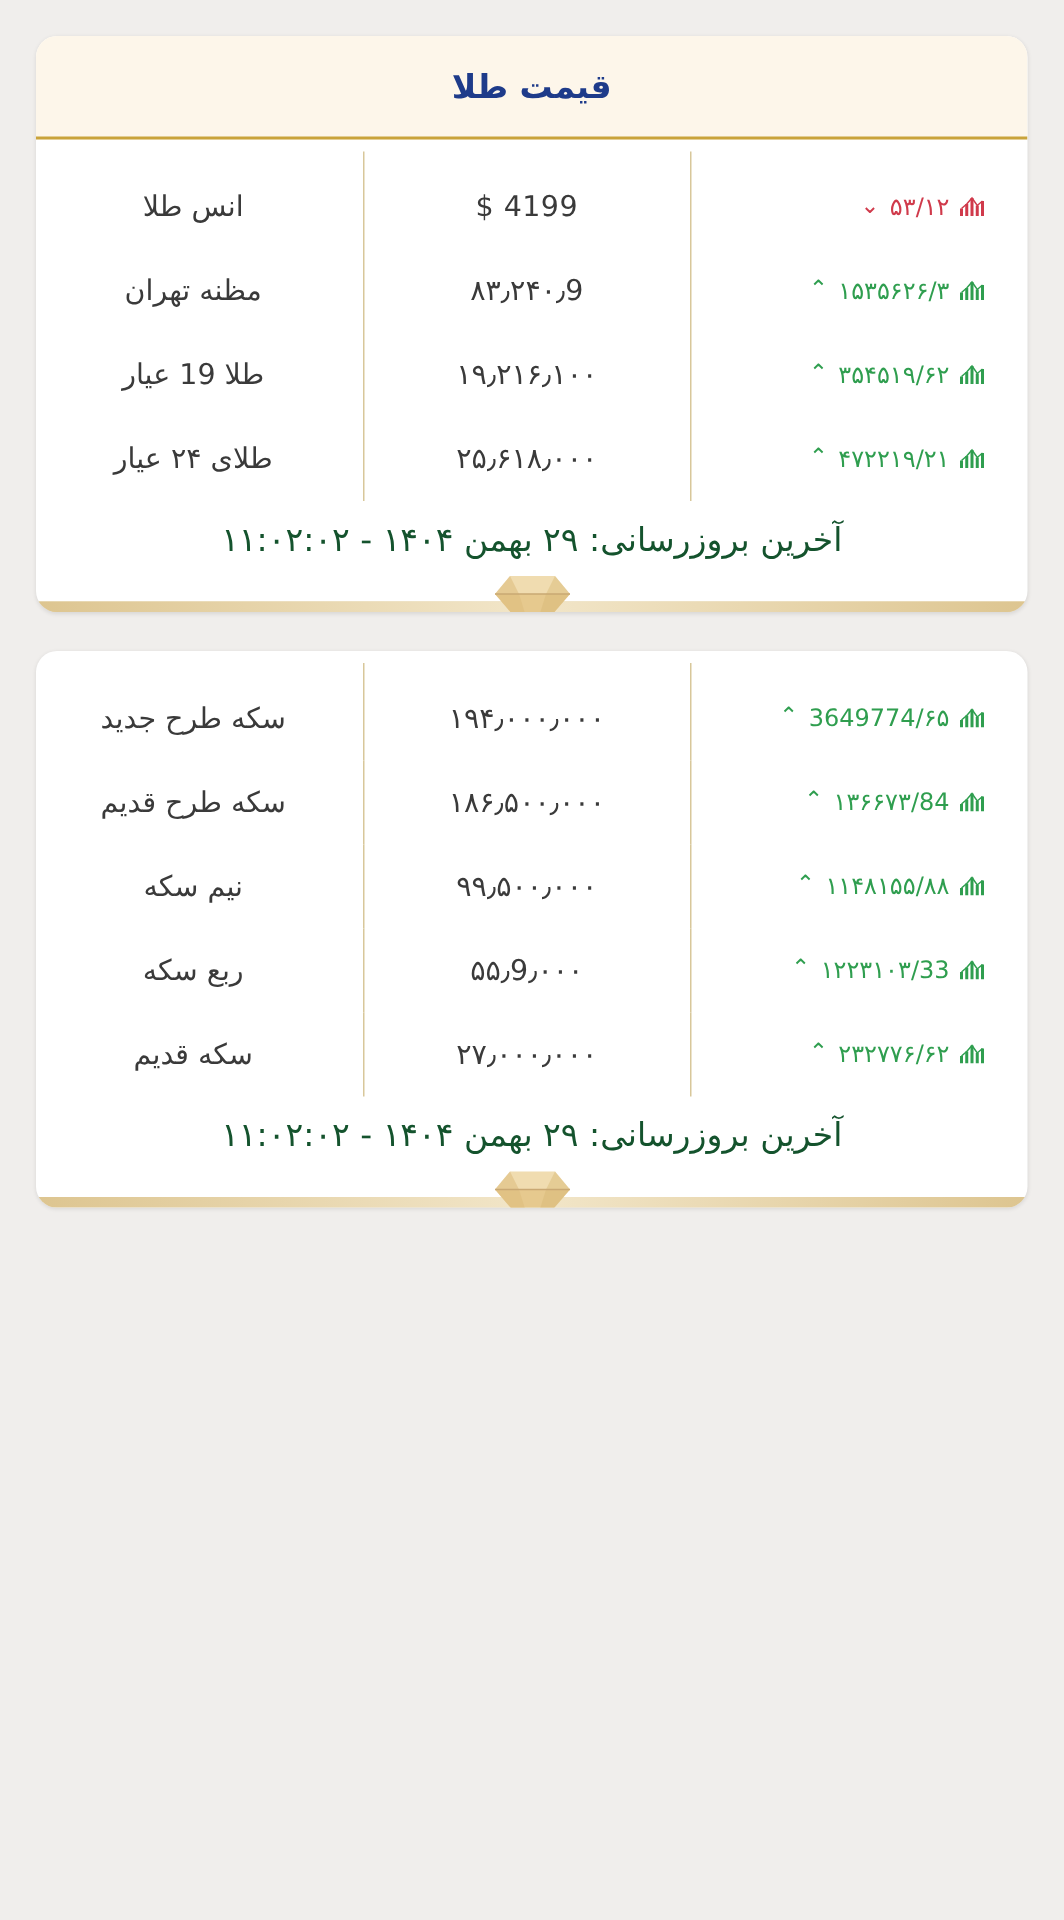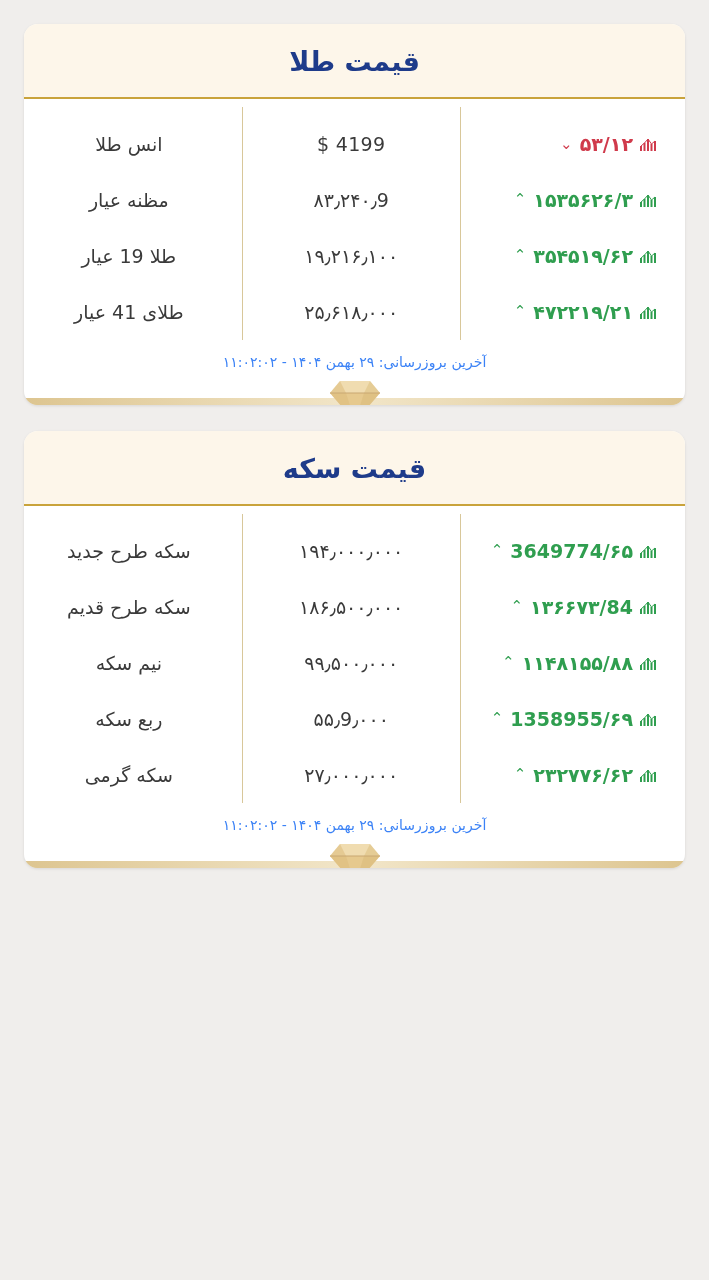--- a/index.html
+++ b/index.html
@@ -27,21 +27,21 @@
     margin-bottom: 26px;
   }
   .card-header {
     background: #fdf6ea;
     text-align: center;
     padding: 22px 10px 20px 10px;
     border-bottom: 2px solid #c9a33b;
   }
   .card-title {
     color: #1e3b8a;
-    font-size: 27px;
+    font-size: 22px;
     font-weight: bold;
     letter-spacing: 0.5px;
     direction: rtl;
   }
   .table {
     width: 100%;
     border-collapse: collapse;
     direction: rtl;
   }
   .table td {
@@ -80,37 +80,36 @@
     direction: rtl;
   }
   .spark {
     display: inline-block;
     width: 19px;
     height: 14px;
     position: relative;
   }
   .spark svg { display:block; }
   .chg-val {
-    font-size: 19px;
+    font-size: 16px;
     letter-spacing: 0.3px;
-    font-weight: bold;
   }
   .up { color: #2f9e4f; }
   .down { color: #d03a4b; }
   .arrow {
     font-size: 15px;
     line-height: 1;
     display: inline-block;
   }
   .arrow.up-arrow { transform: translateY(-1px); }
   .footer {
     text-align: center;
     padding: 14px 0 28px 0;
-    color: #3b82f6;
-    font-size: 14px;
+    color: #14532d;
+    font-size: 22px;
     direction: rtl;
   }
   .gold-bar {
     height: 7px;
     background: linear-gradient(to right, #e7d4a6 0%, #c8a churches 0%);
     background: #e2cfa0;
     width: 100%;
     position: relative;
   }
   .gold-bar:after {
@@ -175,21 +174,21 @@
                     <rect x="10.5" y="7" width="2" height="7" fill="#2f9e4f"></rect>
                     <rect x="14" y="4" width="2" height="10" fill="#2f9e4f"></rect>
                     <polyline points="1,9 4.5,6 8,2 11.5,7 15,4" fill="none" stroke="#2f9e4f" stroke-width="1"></polyline>
                   </svg>
                 </span>
                 <span class="chg-val up">۱۵۳۵۶۲۶/۳</span>
                 <span class="arrow up up-arrow">⌃</span>
               </span>
             </td>
             <td class="col-price">۸۳٫۲۴۰٫9</td>
-            <td class="col-name">مظنه عیار</td>
+            <td class="col-name">مظنه تهران</td>
           </tr>
           <tr>
             <td class="col-change">
               <span class="chg-wrap">
                 <span class="spark">
                   <svg width="19" height="14" viewBox="0 0 19 14">
                     <rect x="0" y="9" width="2" height="5" fill="#2f9e4f"></rect>
                     <rect x="3.5" y="6" width="2" height="8" fill="#2f9e4f"></rect>
                     <rect x="7" y="2" width="2" height="12" fill="#2f9e4f"></rect>
                     <rect x="10.5" y="7" width="2" height="7" fill="#2f9e4f"></rect>
@@ -215,44 +214,41 @@
                     <rect x="10.5" y="7" width="2" height="7" fill="#2f9e4f"></rect>
                     <rect x="14" y="4" width="2" height="10" fill="#2f9e4f"></rect>
                     <polyline points="1,9 4.5,6 8,2 11.5,7 15,4" fill="none" stroke="#2f9e4f" stroke-width="1"></polyline>
                   </svg>
                 </span>
                 <span class="chg-val up">۴۷۲۲۱۹/۲۱</span>
                 <span class="arrow up up-arrow">⌃</span>
               </span>
             </td>
             <td class="col-price">۲۵٫۶۱۸٫۰۰۰</td>
-            <td class="col-name">طلای 41 عیار</td>
+            <td class="col-name">طلای ۲۴ عیار</td>
           </tr>
         </tbody>
       </table>
     </div>
     <div class="footer">آخرین بروزرسانی: ۲۹ بهمن ۱۴۰۴ - ۱۱:۰۲:۰۲</div>
     <div class="bar-wrap">
       <div class="gold-bar"></div>
       <div class="gem">
         <svg width="54" height="46" viewBox="0 0 54 46">
           <polygon points="27,45 2,16 52,16" fill="#e6c98e"></polygon>
           <polygon points="2,16 12,4 42,4 52,16" fill="#f0dcb0"></polygon>
           <polygon points="12,4 18,16 27,45 2,16" fill="#dcbc7c" opacity="0.55"></polygon>
           <polygon points="42,4 36,16 27,45 52,16" fill="#d8b876" opacity="0.45"></polygon>
           <polyline points="2,16 52,16" stroke="#c9a873" stroke-width="1" fill="none"></polyline>
         </svg>
       </div>
     </div>
   </div>
 
   <div class="card">
-    <div class="card-header">
-      <div class="card-title">قیمت سکه</div>
-    </div>
     <div class="table-body">
       <table class="table">
         <tbody>
           <tr class="first-row">
             <td class="col-change">
               <span class="chg-wrap">
                 <span class="spark">
                   <svg width="19" height="14" viewBox="0 0 19 14">
                     <rect x="0" y="9" width="2" height="5" fill="#2f9e4f"></rect>
                     <rect x="3.5" y="6" width="2" height="8" fill="#2f9e4f"></rect>
@@ -315,21 +311,21 @@
                 <span class="spark">
                   <svg width="19" height="14" viewBox="0 0 19 14">
                     <rect x="0" y="9" width="2" height="5" fill="#2f9e4f"></rect>
                     <rect x="3.5" y="6" width="2" height="8" fill="#2f9e4f"></rect>
                     <rect x="7" y="2" width="2" height="12" fill="#2f9e4f"></rect>
                     <rect x="10.5" y="7" width="2" height="7" fill="#2f9e4f"></rect>
                     <rect x="14" y="4" width="2" height="10" fill="#2f9e4f"></rect>
                     <polyline points="1,9 4.5,6 8,2 11.5,7 15,4" fill="none" stroke="#2f9e4f" stroke-width="1"></polyline>
                   </svg>
                 </span>
-                <span class="chg-val up">1358955/۶۹</span>
+                <span class="chg-val up">۱۲۲۳۱۰۳/33</span>
                 <span class="arrow up up-arrow">⌃</span>
               </span>
             </td>
             <td class="col-price">۵۵٫9٫۰۰۰</td>
             <td class="col-name">ربع سکه</td>
           </tr>
           <tr>
             <td class="col-change">
               <span class="chg-wrap">
                 <span class="spark">
@@ -340,21 +336,21 @@
                     <rect x="10.5" y="7" width="2" height="7" fill="#2f9e4f"></rect>
                     <rect x="14" y="4" width="2" height="10" fill="#2f9e4f"></rect>
                     <polyline points="1,9 4.5,6 8,2 11.5,7 15,4" fill="none" stroke="#2f9e4f" stroke-width="1"></polyline>
                   </svg>
                 </span>
                 <span class="chg-val up">۲۳۲۷۷۶/۶۲</span>
                 <span class="arrow up up-arrow">⌃</span>
               </span>
             </td>
             <td class="col-price">۲۷٫۰۰۰٫۰۰۰</td>
-            <td class="col-name">سکه گرمی</td>
+            <td class="col-name">سکه قدیم</td>
           </tr>
         </tbody>
       </table>
     </div>
     <div class="footer">آخرین بروزرسانی: ۲۹ بهمن ۱۴۰۴ - ۱۱:۰۲:۰۲</div>
     <div class="bar-wrap">
       <div class="gold-bar"></div>
       <div class="gem">
         <svg width="54" height="46" viewBox="0 0 54 46">
           <polygon points="27,45 2,16 52,16" fill="#e6c98e"></polygon>

